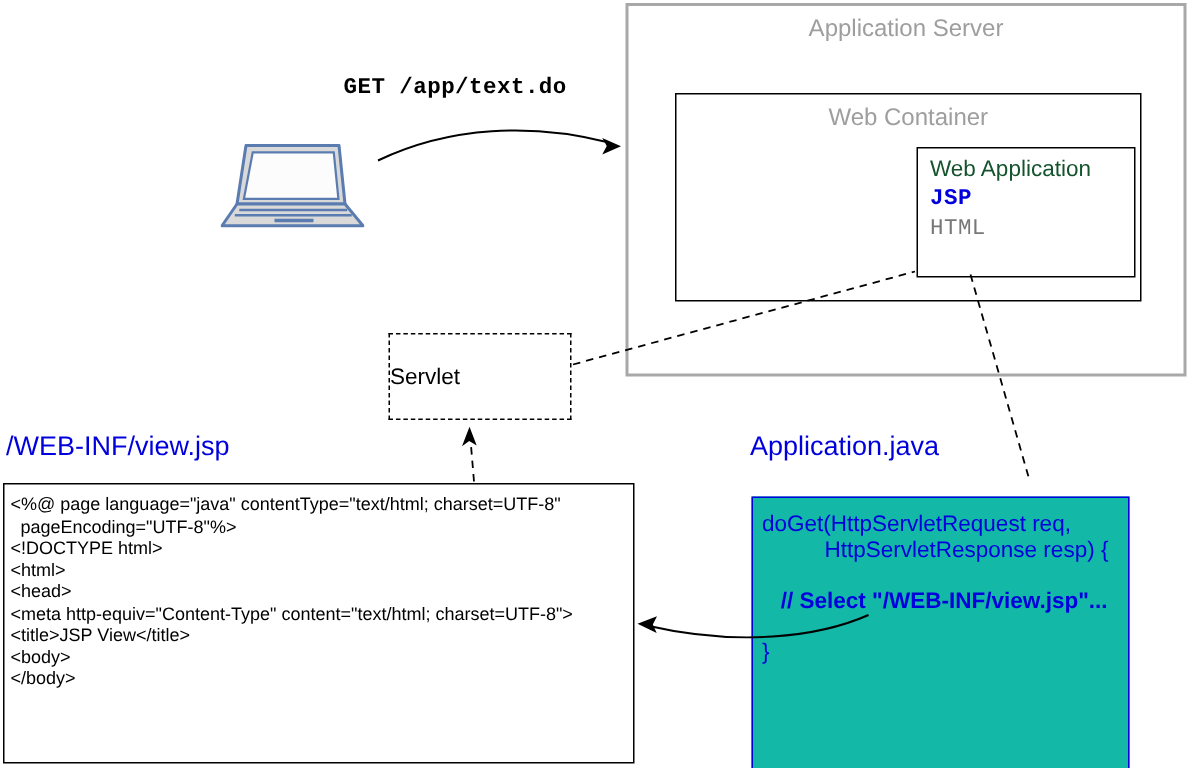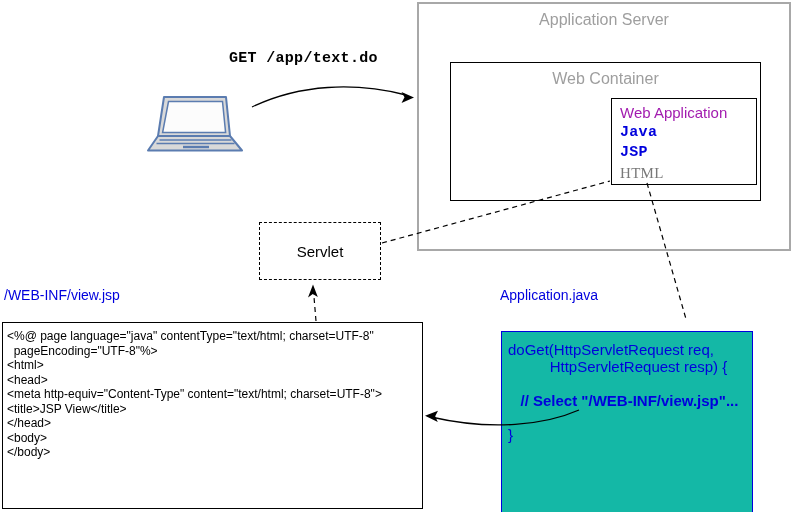--- a/index.html
+++ b/index.html
@@ -15,29 +15,29 @@
   .canvas{
     position:relative;width:792px;height:512px;background:#fff;overflow:hidden;
     font-family:"Liberation Sans",sans-serif;color:#000;
   }
   .abs{position:absolute;}
   
   .app-server{left:417px;top:2px;width:370px;height:245px;border:2px solid var(--gray_border);}
   .web-container{left:450px;top:62px;width:309px;height:137px;border:1.5px solid #000;}
   .gray-title{width:100%;text-align:center;color:var(--gray_text);font-size:16px;margin-top:7px;}
   .web-app{left:611px;top:98px;width:136px;height:81px;border:1.5px solid #000;background:#fff;padding:4px 0 0 8px;box-sizing:content-box;}
-  .wa-title{font-size:15px;line-height:20px;color:#a21caf;}
+  .wa-title{font-size:15px;line-height:20px;color:#14532d;}
   .wa-item{font-family:"Liberation Mono",monospace;font-weight:bold;font-size:15px;line-height:20px;color:var(--accent_blue);letter-spacing:.3px;}
-  .wa-item.gray{color:var(--code_gray);font-weight:normal;font-family:Liberation Serif, serif;}
+  .wa-item.gray{color:var(--code_gray);font-weight:normal;}
   
   .get-label{left:229px;top:50px;font-family:"Liberation Mono",monospace;font-weight:bold;font-size:15px;letter-spacing:.3px;}
   
-  .servlet-box{left:259px;top:222px;width:120px;height:56px;border:1.5px dashed #000;display:flex;align-items:center;justify-content:center;font-size:15px;background:#fff;}
+  .servlet-box{left:259px;top:222px;width:120px;height:56px;border:1.5px dashed #000;display:flex;align-items:center;font-size:15px;background:#fff;}
   
-  .file-label{font-size:14px;color:var(--accent_blue);}
+  .file-label{font-size:18px;color:var(--accent_blue);}
   .jsp-label{left:4px;top:287px;}
   .srv-label{left:500px;top:287px;}
   
   .jsp-box{left:2px;top:322px;width:415px;height:179px;border:1.5px solid #000;background:#fff;padding:6px 0 0 4px;}
   .jsp-line{font-size:12px;line-height:14.5px;min-height:14.5px;white-space:pre;}
   .srv-box{left:501px;top:321px;width:244px;height:177px;border:1.5px solid var(--accent_blue);background:#14b8a6;padding:9px 0 0 6px;color:var(--accent_blue);margin-top:10px;}
   .srv-line{font-size:15px;line-height:17px;min-height:17px;white-space:pre;}
   .srv-line.bold{font-weight:bold;}
   
   .overlay{left:0;top:0;width:792px;height:512px;pointer-events:none;z-index:5;}
@@ -56,21 +56,20 @@
   <div class="abs app-server">
     <div class="gray-title">Application Server</div>
   </div>
 
   <div class="abs web-container">
     <div class="gray-title">Web Container</div>
   </div>
 
   <div class="abs web-app">
     <div class="wa-title">Web Application</div>
-    <div class="wa-item">Java</div>
     <div class="wa-item">JSP</div>
     <div class="wa-item gray">HTML</div>
   </div>
 
   <svg class="abs" style="left:147px;top:96px;" width="96" height="63" viewBox="0 0 96 63">
     <polygon class="lap-body" points="17,1 79,1 83,40 11,40"></polygon>
     <polygon class="lap-screen" points="21.5,5.5 75.5,5.5 78.6,36.5 15.6,36.5"></polygon>
     <polygon class="lap-body" points="11,40 83,40 95,54.5 1,54.5"></polygon>
     <line class="lap-line" x1="12.5" y1="44" x2="84.5" y2="44"></line>
     <line class="lap-line" x1="9.5" y1="47.5" x2="87.5" y2="47.5"></line>
@@ -80,33 +79,33 @@
   <div class="abs get-label">GET /app/text.do</div>
 
   <div class="abs servlet-box">
     <span>Servlet</span>
   </div>
 
   <div class="abs file-label jsp-label">/WEB-INF/view.jsp</div>
   <div class="abs jsp-box">
     <div class="jsp-line">&lt;%@ page language="java" contentType="text/html; charset=UTF-8"</div>
     <div class="jsp-line">  pageEncoding="UTF-8"%&gt;</div>
+    <div class="jsp-line">&lt;!DOCTYPE html&gt;</div>
     <div class="jsp-line">&lt;html&gt;</div>
     <div class="jsp-line">&lt;head&gt;</div>
     <div class="jsp-line">&lt;meta http-equiv="Content-Type" content="text/html; charset=UTF-8"&gt;</div>
     <div class="jsp-line">&lt;title&gt;JSP View&lt;/title&gt;</div>
-    <div class="jsp-line">&lt;/head&gt;</div>
     <div class="jsp-line">&lt;body&gt;</div>
     <div class="jsp-line">&lt;/body&gt;</div>
   </div>
 
   <div class="abs file-label srv-label">Application.java</div>
   <div class="abs srv-box">
     <div class="srv-line">doGet(HttpServletRequest req,</div>
-    <div class="srv-line">          HttpServletRequest resp) {</div>
+    <div class="srv-line">          HttpServletResponse resp) {</div>
     <div class="srv-line"></div>
     <div class="srv-line bold">   // Select "/WEB-INF/view.jsp"...</div>
     <div class="srv-line"></div>
     <div class="srv-line">}</div>
   </div>
 
   <svg class="abs overlay" viewBox="0 0 792 512">
     <g>
       <path class="conn" d="M252,107 C300,84 355,82 406,95"></path>
       <path class="head" d="M414,97.5 L401.5,92 L404.5,97.3 L401.5,103 Z"></path>

